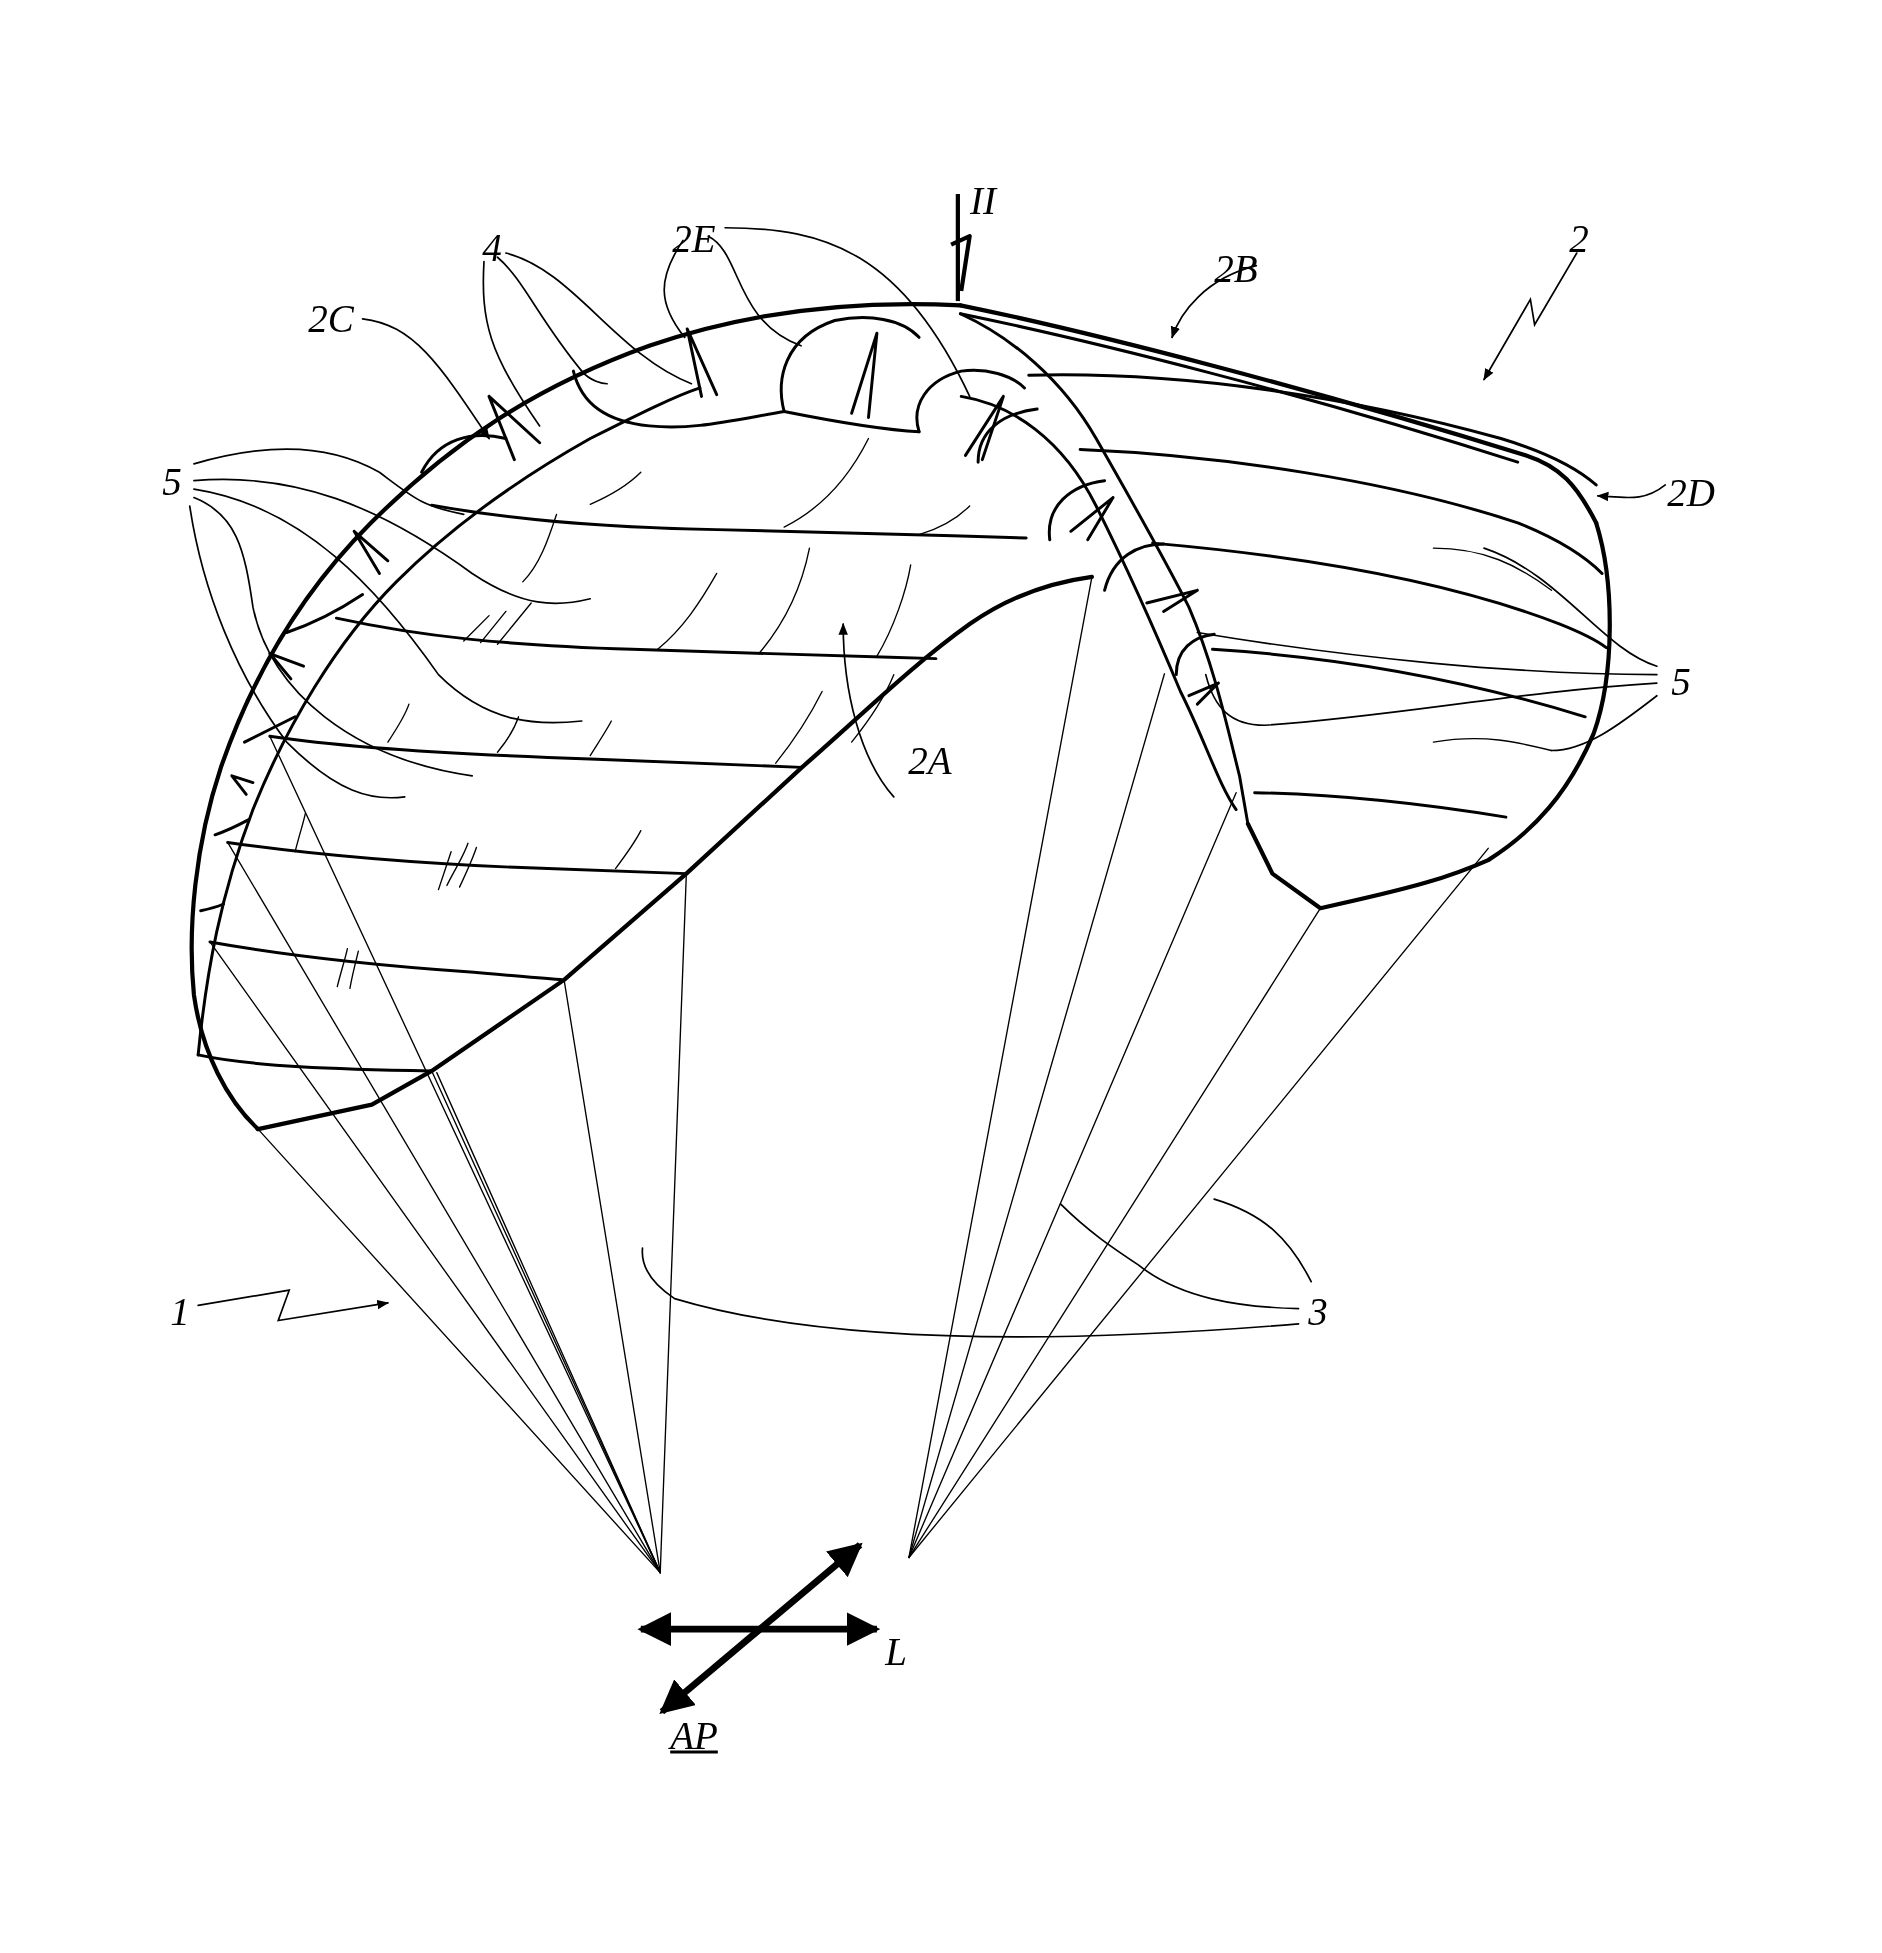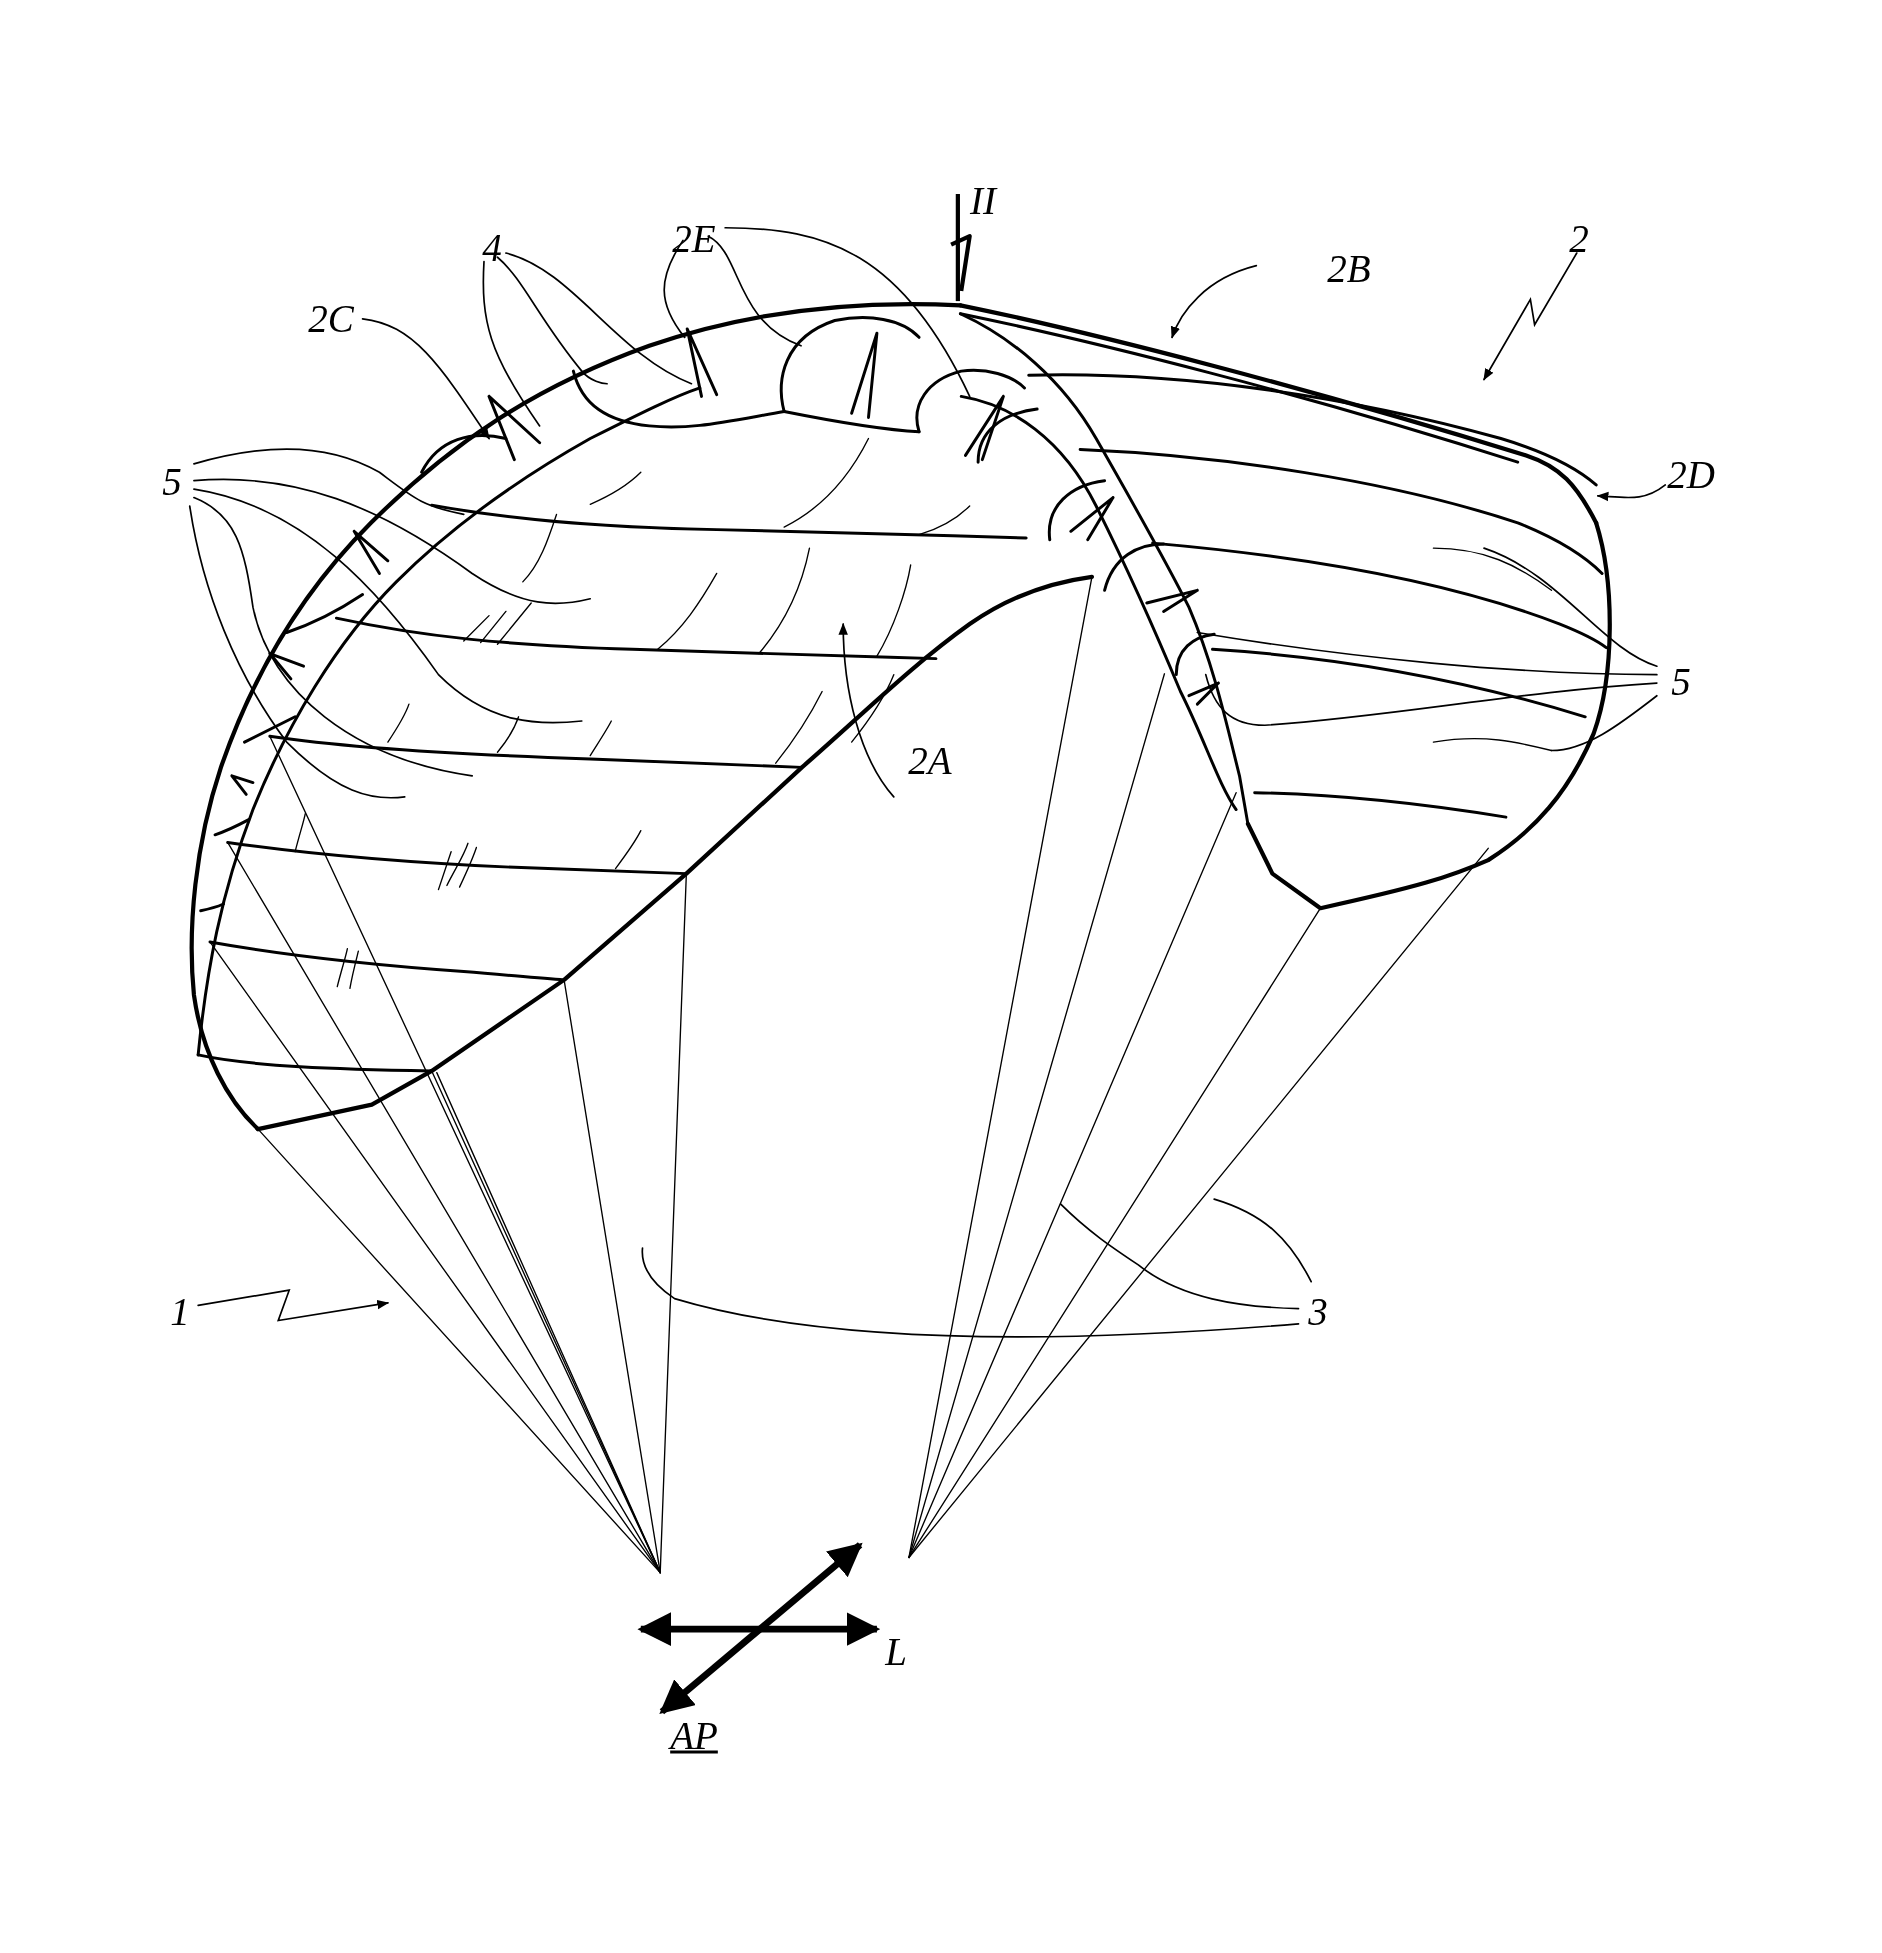--- a/index.html
+++ b/index.html
@@ -168,23 +168,23 @@
     </g>
 
     <g>
       <line x1="760" y1="1932" x2="1040" y2="1932" stroke="#000" stroke-width="8" marker-start="url(#ahBig)" marker-end="url(#ahBig)"></line>
       <line x1="785" y1="2030" x2="1020" y2="1832" stroke="#000" stroke-width="8" marker-start="url(#ahBig)" marker-end="url(#ahBig)"></line>
     </g>
   </svg>
 
   <span class="lbl" style="left:983px; top:200px;">II</span>
   <span class="lbl" style="left:1579px; top:238px;">2</span>
-  <span class="lbl" style="left:1349px; top:268px;">2B</span>
+  <span class="lbl" style="left:1236px; top:268px;">2B</span>
   <span class="lbl" style="left:331px; top:318px;font-family:Liberation Serif, serif;">2C</span>
-  <span class="lbl" style="left:1691px; top:474px;">2D</span>
+  <span class="lbl" style="left:1691px; top:492px;">2D</span>
   <span class="lbl" style="left:694px; top:238px;">2E</span>
   <span class="lbl" style="left:930px; top:760px;">2A</span>
   <span class="lbl" style="left:492px; top:247px;">4</span>
   <span class="lbl" style="left:172px; top:481px;">5</span>
   <span class="lbl" style="left:1681px; top:681px;">5</span>
   <span class="lbl" style="left:180px; top:1311px;">1</span>
   <span class="lbl" style="left:1318px; top:1311px;">3</span>
   <span class="lbl" style="left:896px; top:1651px;">L</span>
   <span class="lbl" style="left:694px; top:1735px;text-decoration:underline;">AP</span>
 </div>

